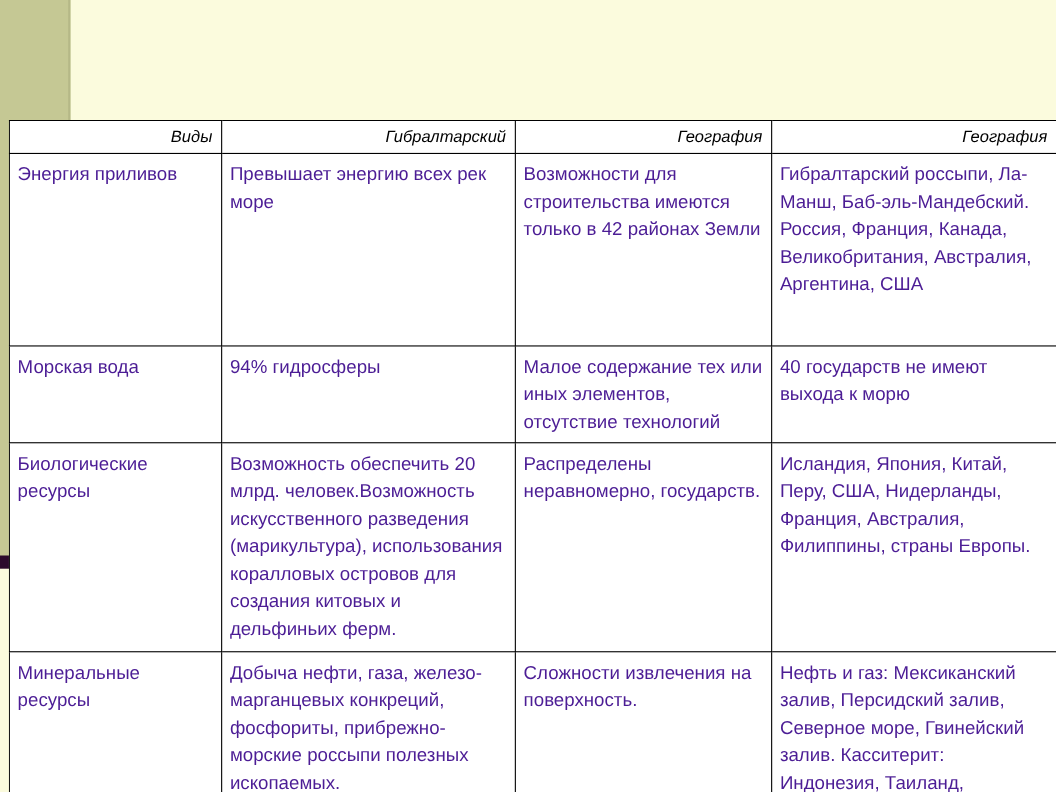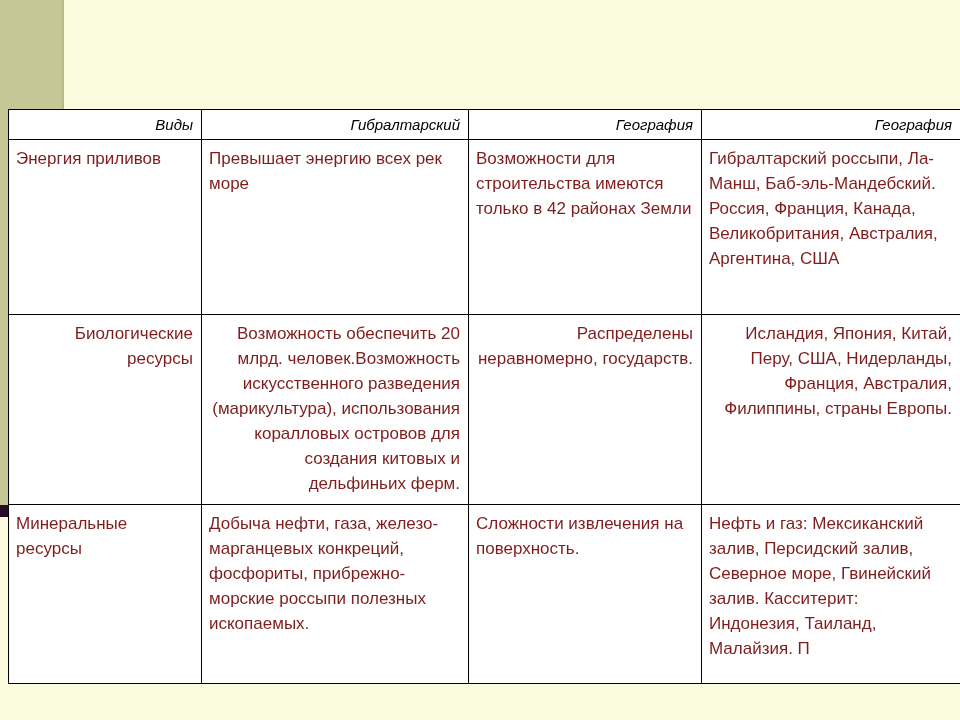--- a/index.html
+++ b/index.html
@@ -84,31 +84,31 @@
     font-weight: normal;
     font-size: 15px;
     line-height: 19px;
     padding-top: 5px;
     padding-bottom: 5px;
     color: #000;
   }
   table.res-table td {
     font-size: 17px;
     line-height: 25px;
-    color: #7f1d1d;
+    color: #4c1d95;
     word-wrap: break-word;
   }
   .c0 { width: 193px; }
   .c1 { width: 267px; }
   .c2 { width: 233px; }
   .c3 { width: 259px; }
 
   .r1 td { height: 162px; }
   .r2 td { height: 71px; }
-  .r3 td { height: 177px; text-align: right; }
+  .r3 td { height: 177px; }
   .r4 td { height: 166px; }
 </style>
 </head>
 <body>
 
 <div id="slide">
 
   <div class="left-band"></div>
   <div class="band-edge"></div>
   <div class="left-band-dark"></div>
@@ -130,20 +130,26 @@
           <th>География</th>
         </tr>
       </thead>
       <tbody>
         <tr class="r1">
           <td>Энергия приливов</td>
           <td>Превышает энергию всех рек море</td>
           <td>Возможности для строительства имеются только в 42 районах Земли</td>
           <td>Гибралтарский россыпи, Ла-Манш,  Баб-эль-Мандебский. Россия, Франция, Канада, Великобритания, Австралия,  Аргентина, США</td>
         </tr>
+        <tr class="r2">
+          <td>Морская вода</td>
+          <td>94% гидросферы</td>
+          <td>Малое содержание тех или  иных элементов, отсутствие технологий</td>
+          <td>40 государств не имеют выхода к морю</td>
+        </tr>
         <tr class="r3">
           <td>Биологические ресурсы</td>
           <td>Возможность обеспечить 20 млрд. человек.Возможность искусственного разведения (марикультура), использования коралловых островов для создания китовых и дельфиньих ферм.</td>
           <td>Распределены неравномерно, государств.</td>
           <td>Исландия, Япония, Китай, Перу, США, Нидерланды, Франция,  Австралия, Филиппины,  страны Европы.</td>
         </tr>
         <tr class="r4">
           <td>Минеральные ресурсы</td>
           <td>Добыча нефти, газа, железо-марганцевых конкреций, фосфориты, прибрежно-морские россыпи полезных ископаемых.</td>
           <td>Сложности извлечения на поверхность.</td>

